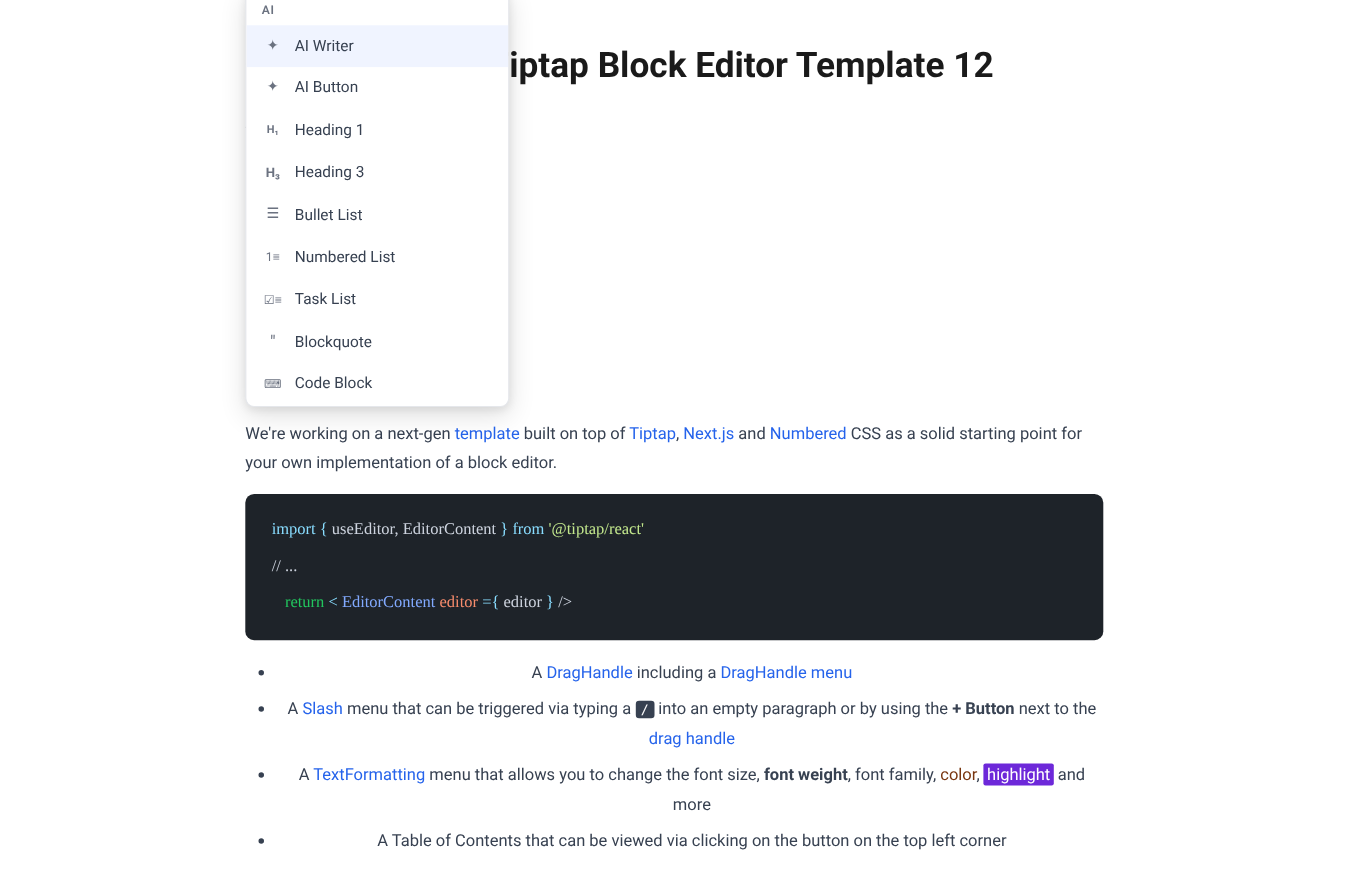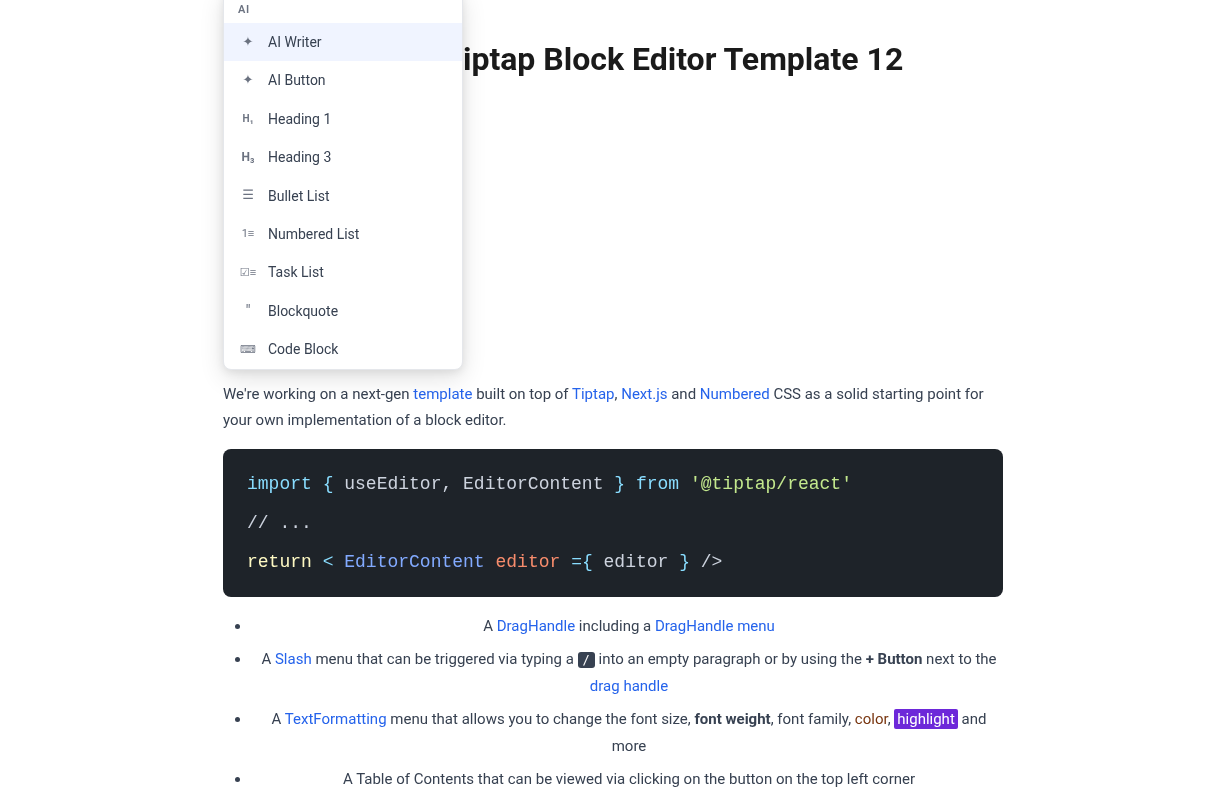--- a/index.html
+++ b/index.html
@@ -119,28 +119,28 @@
       font-size: 13px;
       flex-shrink: 0;
     }
 
     
     .code-block {
       background: #1e2329;
       border-radius: 8px;
       padding: 20px 24px;
       margin: 16px 0;
-      font-family: Liberation Mono, monospace;
-      font-size: 18px;
+      font-family: Liberation Serif, serif;
+      font-size: 15px;
       line-height: 1.7;
       color: #e2e8f0;
       overflow-x: auto;
     }
 
-    .code-keyword { color: #fef9c3; }
+    .code-keyword { color: #22c55e; margin-left: 12px; }
     .code-import { color: #89ddff; }
     .code-string { color: #c3e88d; }
     .code-from { color: #89ddff; }
     .code-component { color: #82aaff; }
     .code-attr { color: #f78c6c; }
     .code-brace { color: #89ddff; }
     .code-text { color: #cdd3de; }
 
     .features-intro {
       color: #2563eb;

